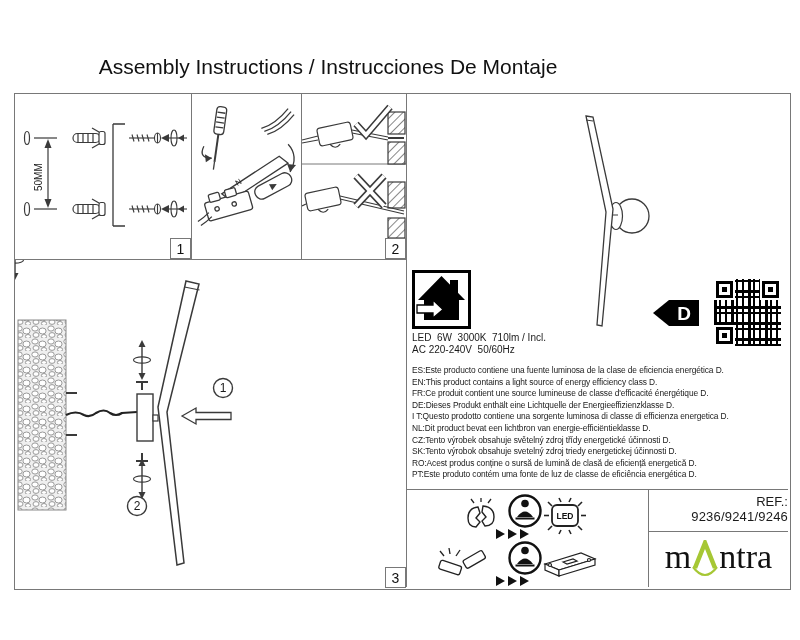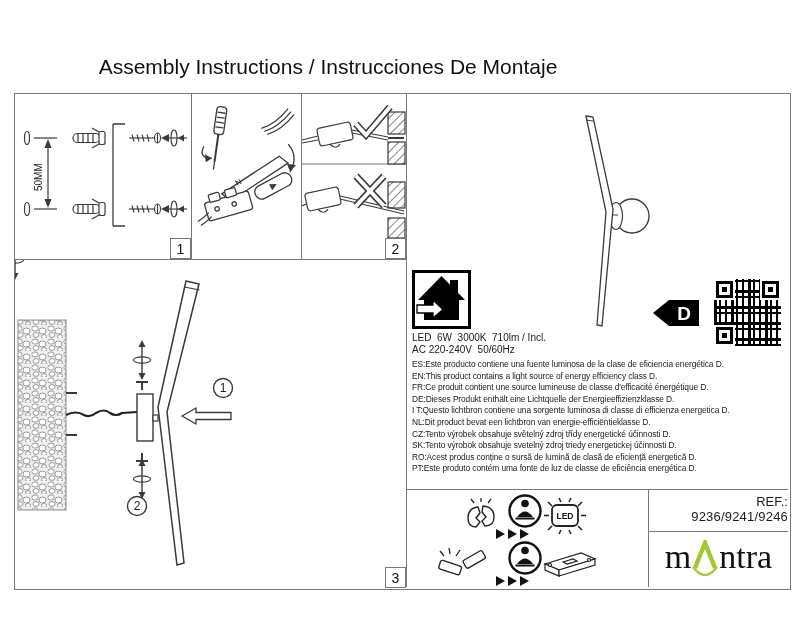--- a/index.html
+++ b/index.html
@@ -14,21 +14,21 @@
   .v3{left:391px;top:0;width:1px;height:493px;}
   .h1{left:0;top:165px;width:392px;height:1px;}
   .h2{left:391px;top:395px;width:382px;height:1px;}
   .v4{left:633px;top:395px;width:1px;height:98px;}
   .h3{left:633px;top:437px;width:140px;height:1px;}
   .numbox{width:21px;height:21px;border:1px solid #787878;background:#fff;box-sizing:border-box;
           display:flex;align-items:center;justify-content:center;font-size:14px;color:#111;}
   .nb1{left:155px;top:144px;} .nb2{left:370px;top:144px;} .nb3{left:370px;top:473px;}
   .specs{left:397px;top:238px;width:376px;}
   .spec-line{font-size:10px;line-height:12px;white-space:pre;}
-  .langs{margin-top:3px;}
+  .langs{margin-top:9px;}
   .lang-line{font-size:8.4px;line-height:11.6px;letter-spacing:-0.1px;white-space:nowrap;}
   .qr{left:699px;top:185px;width:67px;height:67px;
       background:
         repeating-linear-gradient(90deg,#000 0 3px,transparent 3px 5px,#000 5px 7px,transparent 7px 11px,#000 11px 13px,transparent 13px 17px),
         repeating-linear-gradient(0deg,#000 0 2px,#fff 2px 5px,#000 5px 8px,#fff 8px 11px,#fff 11px 16px);}
   .finder{position:absolute;width:17px;height:17px;background:#fff;border:3px solid #000;
           box-sizing:border-box;box-shadow:0 0 0 2px #fff;}
   .finder>div{position:absolute;left:3px;top:3px;width:5px;height:5px;background:#000;}
   .refbox{left:634px;top:396px;width:139px;height:41px;padding:4px 0 0 10px;box-sizing:border-box;text-align:right;}
   .ref-label{font-size:13px;} .ref-value{font-size:13px;letter-spacing:0.2px;}
@@ -242,21 +242,21 @@
   </div>
 
   <div class="abs specs">
     <div class="spec-line">LED  6W  3000K  710lm / Incl.</div>
     <div class="spec-line">AC 220-240V  50/60Hz</div>
     <div class="langs">
       <div class="lang-line">ES:Este producto contiene una fuente luminosa de la clase de eficiencia energética D.</div>
       <div class="lang-line">EN:This product contains a light source of energy efficiency class D.</div>
       <div class="lang-line">FR:Ce produit contient une source lumineuse de classe d'efficacité énergétique D.</div>
       <div class="lang-line">DE:Dieses Produkt enthält eine Lichtquelle der Energieeffizienzklasse D.</div>
-      <div class="lang-line">I T:Questo lichtbron contiene una sorgente luminosa di classe di efficienza energetica D.</div>
+      <div class="lang-line">I T:Questo prodotto contiene una sorgente luminosa di classe di efficienza energetica D.</div>
       <div class="lang-line">NL:Dit product bevat een lichtbron van energie-efficiëntieklasse D.</div>
       <div class="lang-line">CZ:Tento výrobek obsahuje světelný zdroj třídy energetické účinnosti D.</div>
       <div class="lang-line">SK:Tento výrobok obsahuje svetelný zdroj triedy energetickej účinnosti D.</div>
       <div class="lang-line">RO:Acest produs conține o sursă de lumină de clasă de eficiență energetică D.</div>
       <div class="lang-line">PT:Este produto contém uma fonte de luz de classe de eficiência energética D.</div>
     </div>
   </div>
 
   <svg class="abs" style="left:447px;top:404px" width="38" height="36" viewBox="0 0 38 36">
     <g stroke="#222" stroke-width="1.4" fill="#fff">

